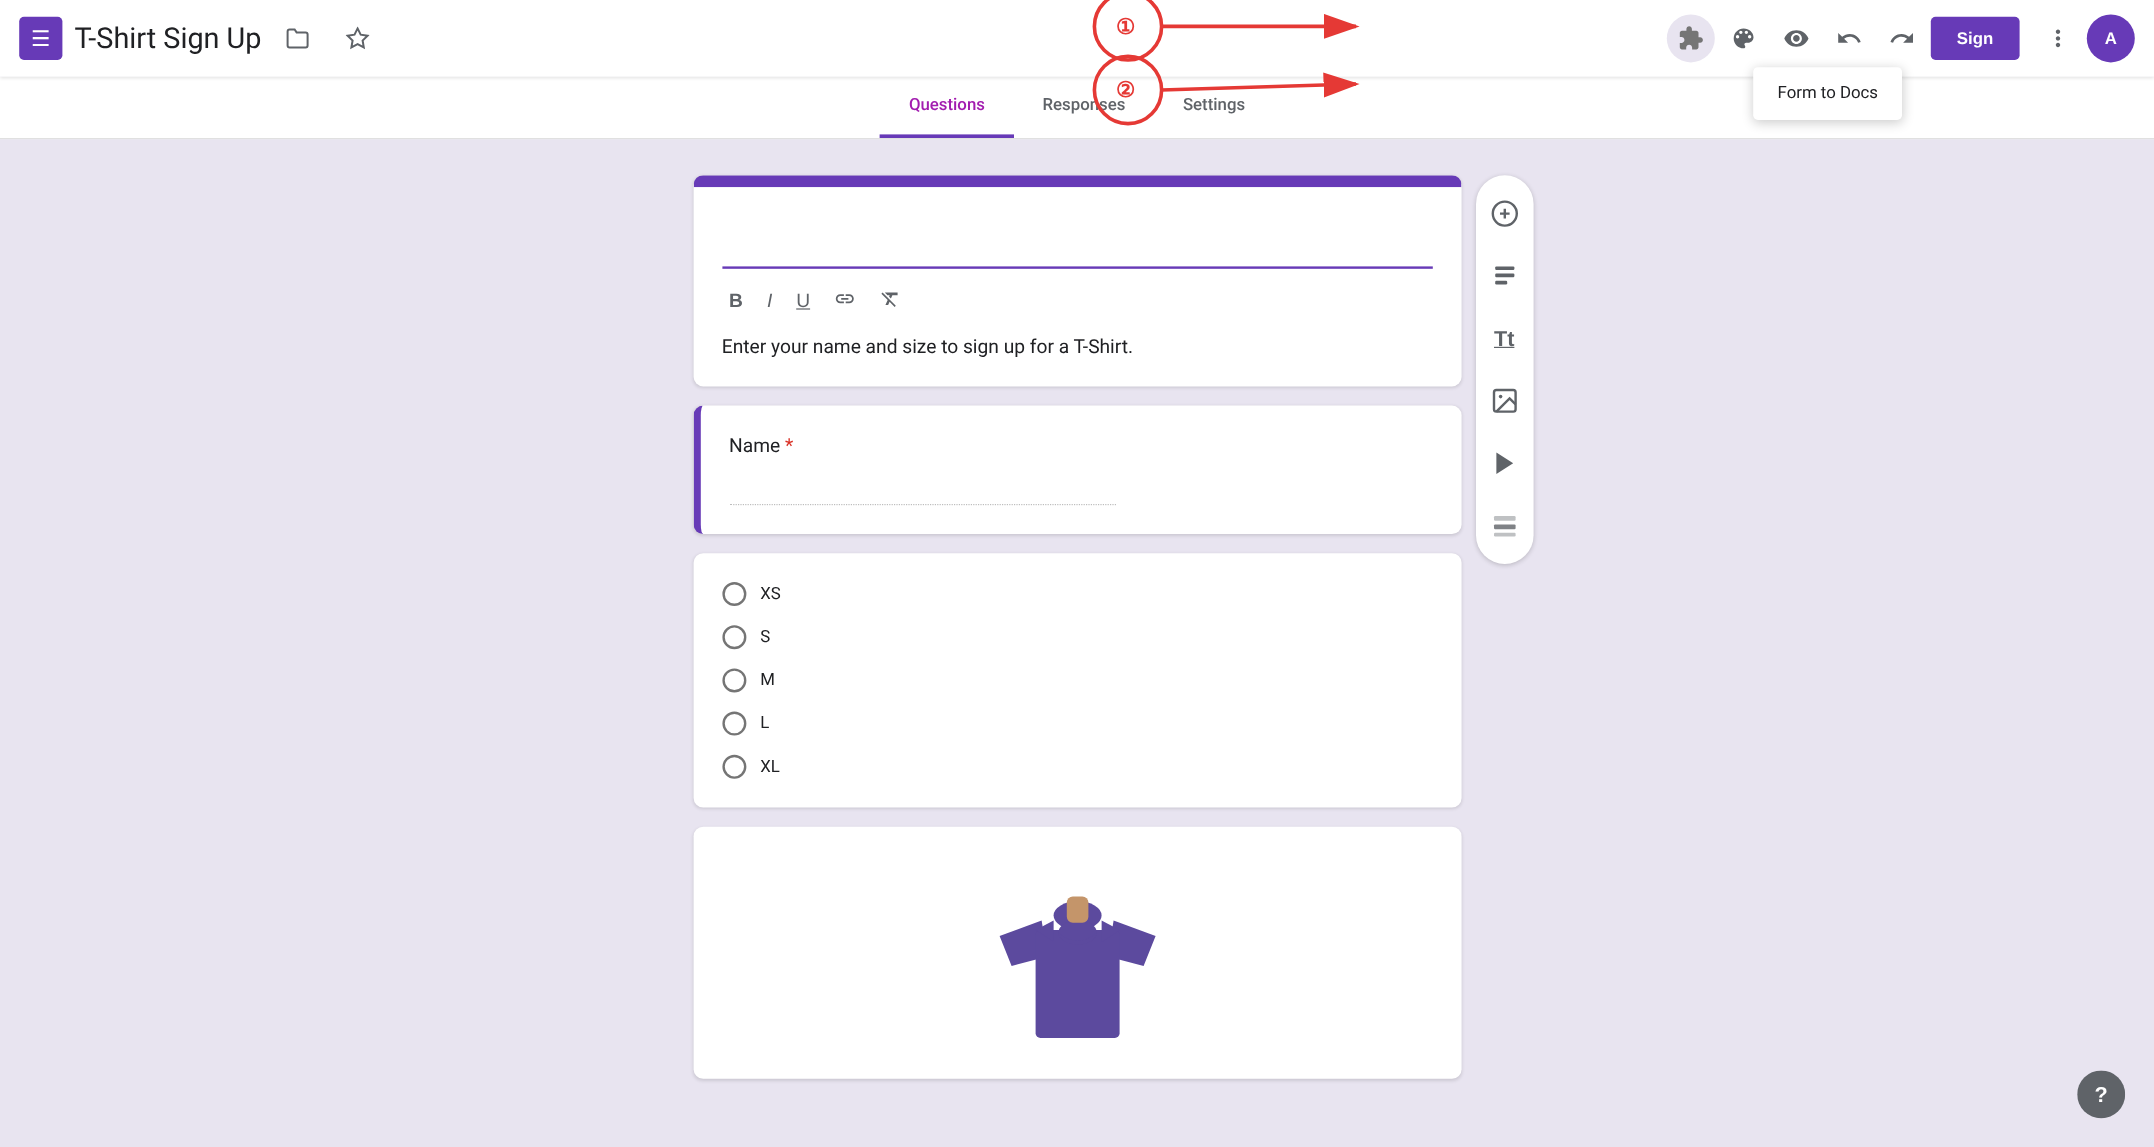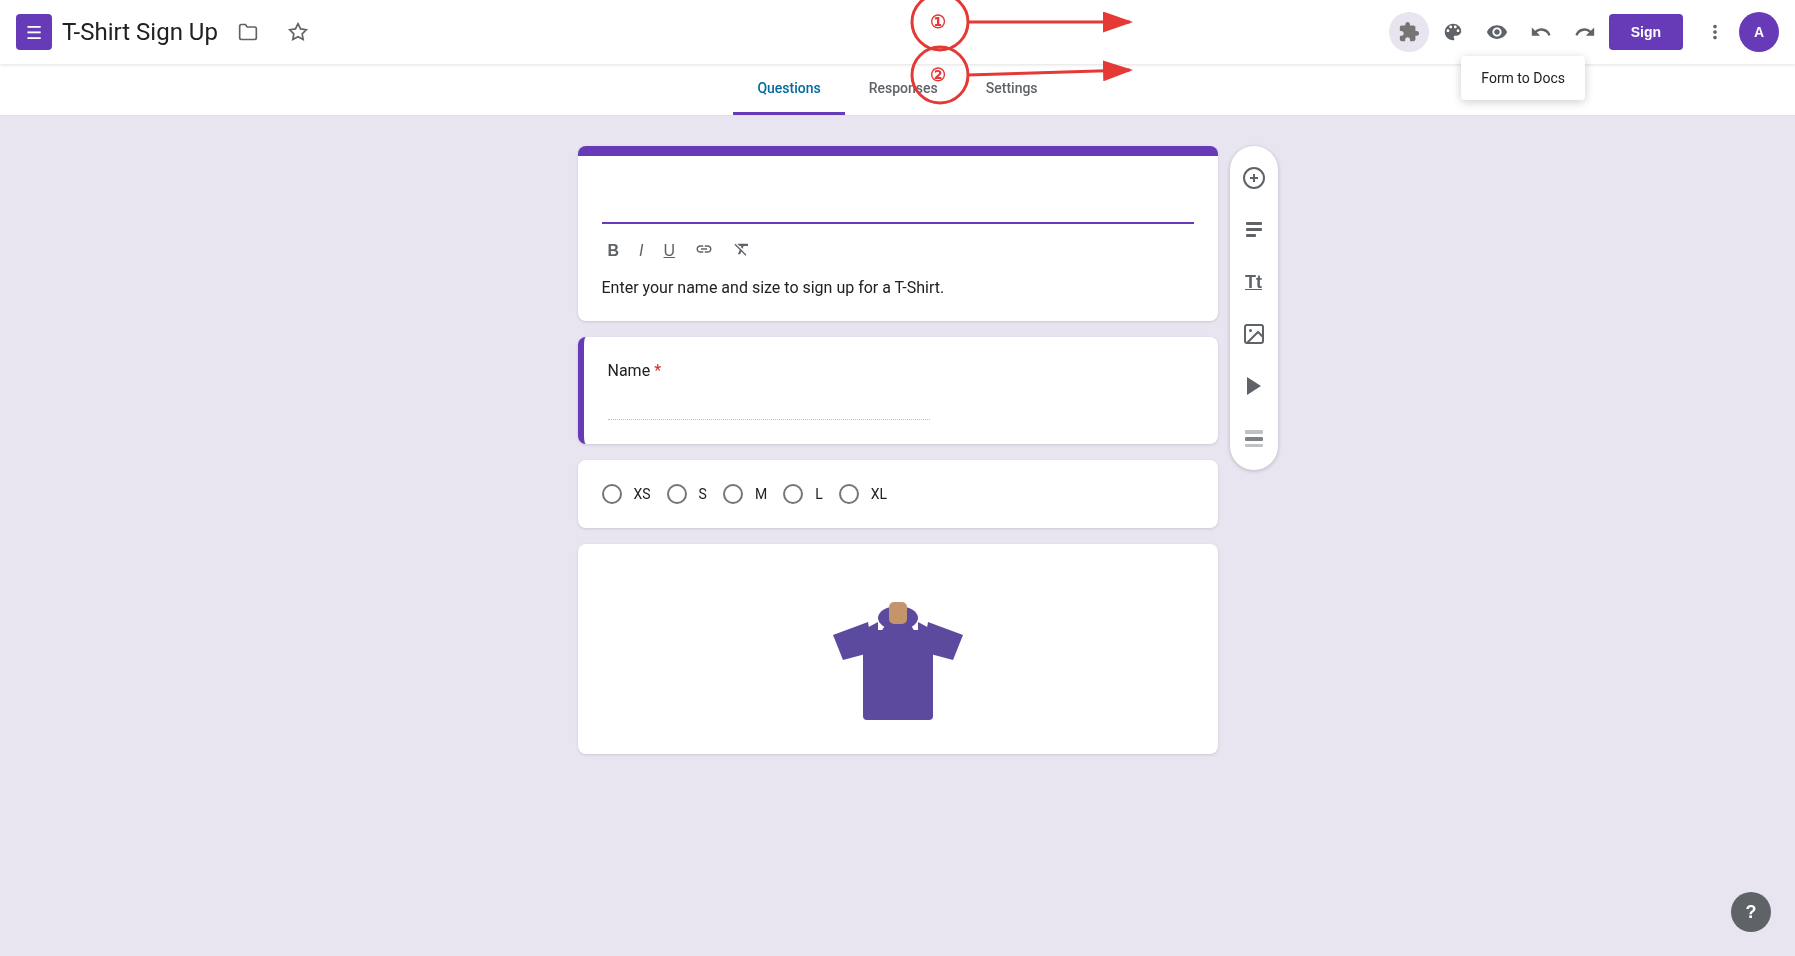--- a/index.html
+++ b/index.html
@@ -84,21 +84,21 @@
     .tab {
       padding: 16px 24px;
       font-size: 14px;
       color: #5f6368;
       cursor: pointer;
       border-bottom: 3px solid transparent;
       font-weight: 500;
       text-decoration: none;
     }
     .tab.active {
-      color: #0369a1;
+      color: #a21caf;
       border-bottom: 3px solid #673ab7;
     }
 
     
     .main-area {
       display: flex;
       justify-content: center;
       padding: 30px 0;
       position: relative;
     }
@@ -177,20 +177,21 @@
       width: 55%;
       padding: 4px 0;
       font-size: 13px;
       color: #9aa0a6;
       background: transparent;
       outline: none;
     }
 
     .radio-group {
       display: flex;
+      flex-direction: column;
       gap: 16px;
       text-align: right;
     }
     .radio-item {
       display: flex;
       align-items: center;
       gap: 12px;
       font-size: 14px;
       color: #202124;
     }

